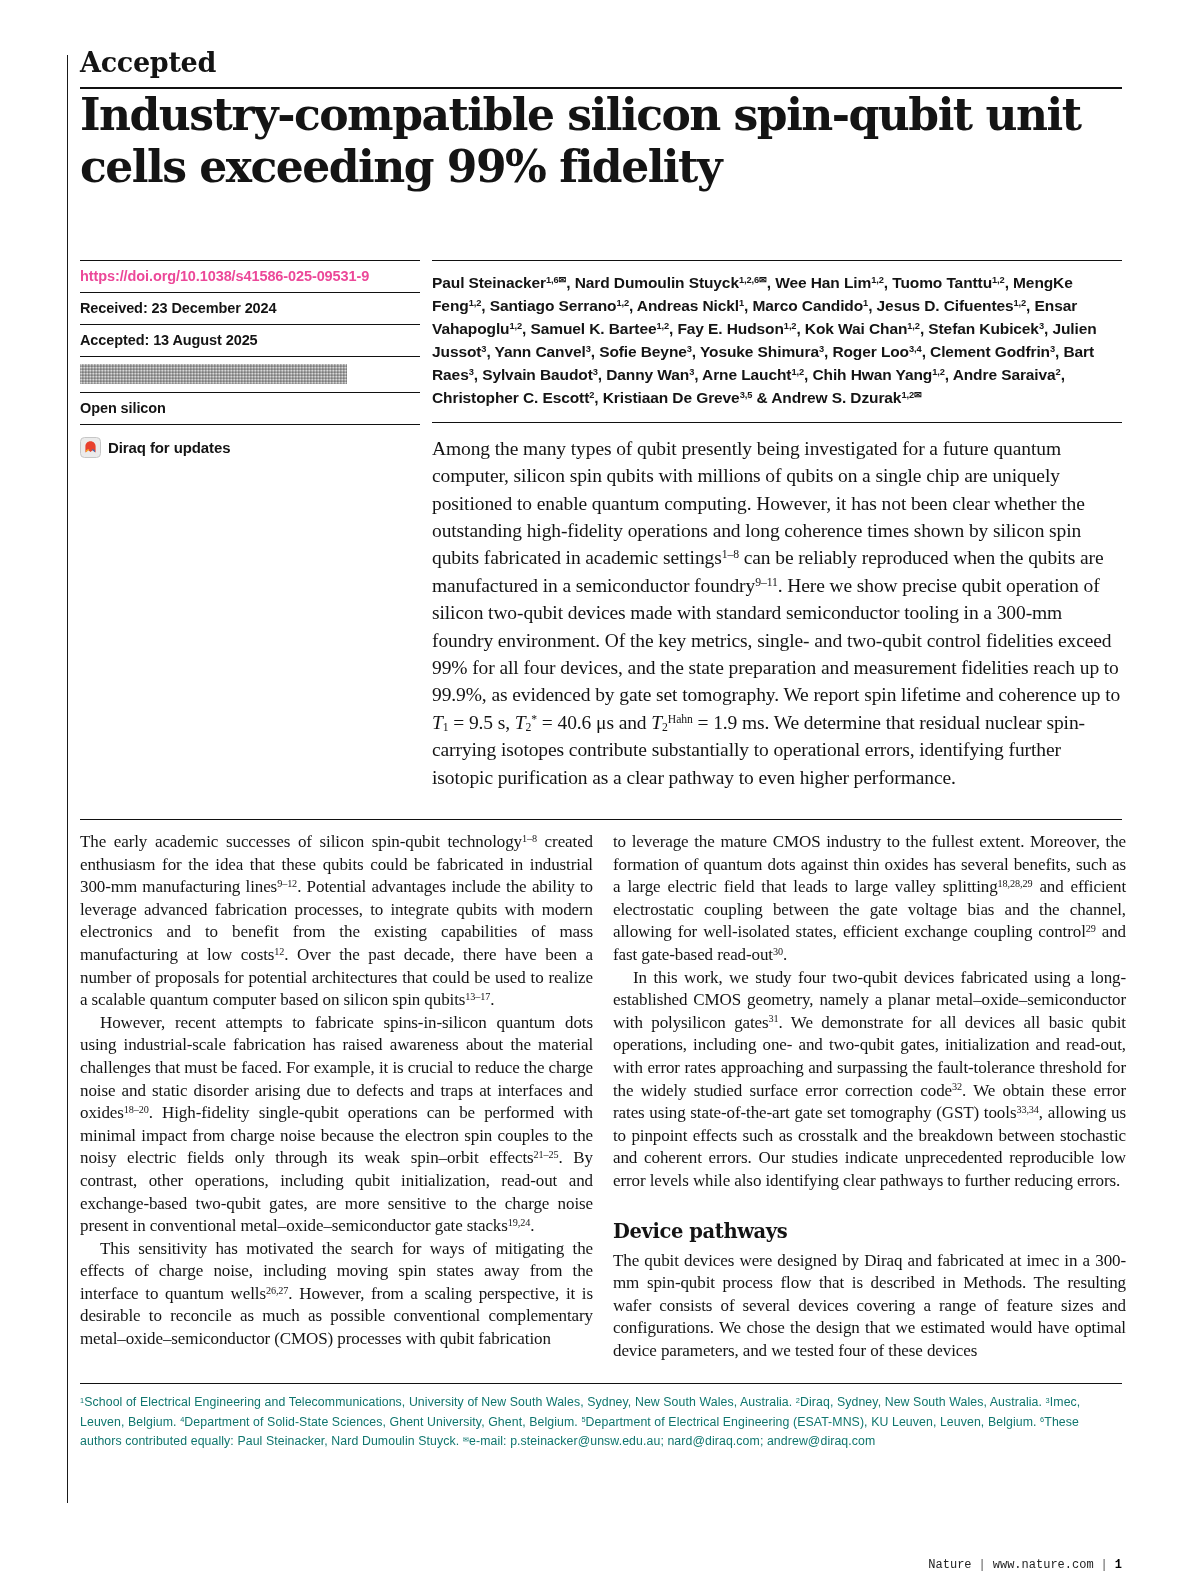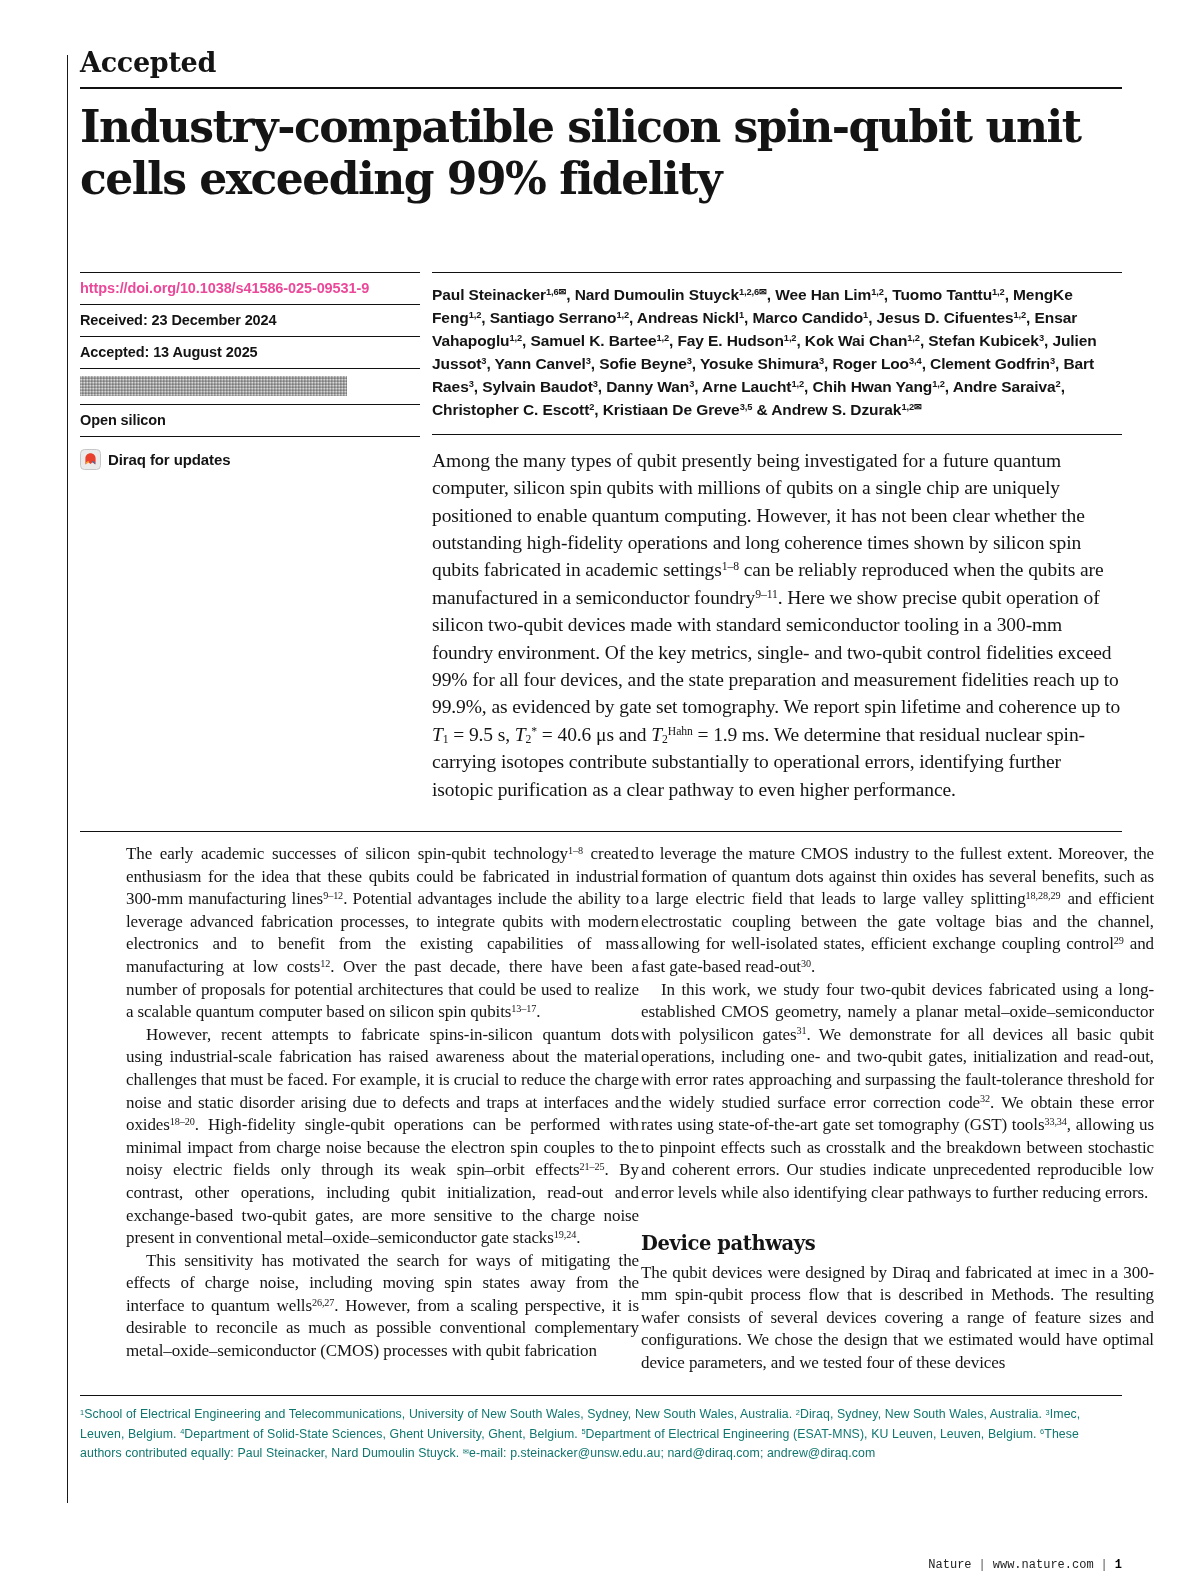--- a/index.html
+++ b/index.html
@@ -16,21 +16,21 @@
   .content { position: absolute; left: 80px; top: 0; width: 1042px; }
 
   
   .kicker {
     margin-top: 47px;
     font-family: "DejaVu Serif", serif; font-weight: bold;
     font-size: 27px; letter-spacing: -0.3px;
   }
   .kicker-rule { border: none; border-top: 2px solid #111; margin-top: 9px; }
   .title {
-    margin-top: 12px;
+    margin-top: 0;
     font-family: "DejaVu Serif", serif; font-weight: bold;
     font-size: 44px; line-height: 1.19; letter-spacing: -1.5px;
   }
 
   
   .info-grid { display: flex; gap: 12px; margin-top: 66px; }
   .sidebar { width: 340px; flex: none; font-family: "Liberation Sans", sans-serif; }
   .sidebar-rows { border-bottom: 1px solid #111; }
   .meta-row {
     border-top: 1px solid #111;
@@ -56,21 +56,21 @@
     font-family: "Liberation Sans", sans-serif;
     font-size: 15.5px; font-weight: bold; line-height: 23px; letter-spacing: -0.1px;
   }
   .abstract {
     border-top: 1px solid #111; margin-top: 13px; padding-top: 12px;
     font-size: 19.5px; line-height: 27.4px; letter-spacing: -0.1px;
   }
 
   
   .body-section { border-top: 1px solid #111; margin-top: 28px; padding-top: 11px; }
-  .cols { display: flex; gap: 2px; margin-left: 46px; }
+  .cols { display: flex; gap: 20px; }
   .col { width: 513px; flex: none; }
   .col p {
     font-size: 17px; line-height: 22.6px; text-align: justify; letter-spacing: -0.1px;
   }
   .col p.indent { text-indent: 20px; }
   .sec-heading {
     font-family: "DejaVu Serif", serif; font-weight: bold;
     font-size: 19.5px; letter-spacing: -0.4px;
     margin: 27px 0 7px 0;
   }

